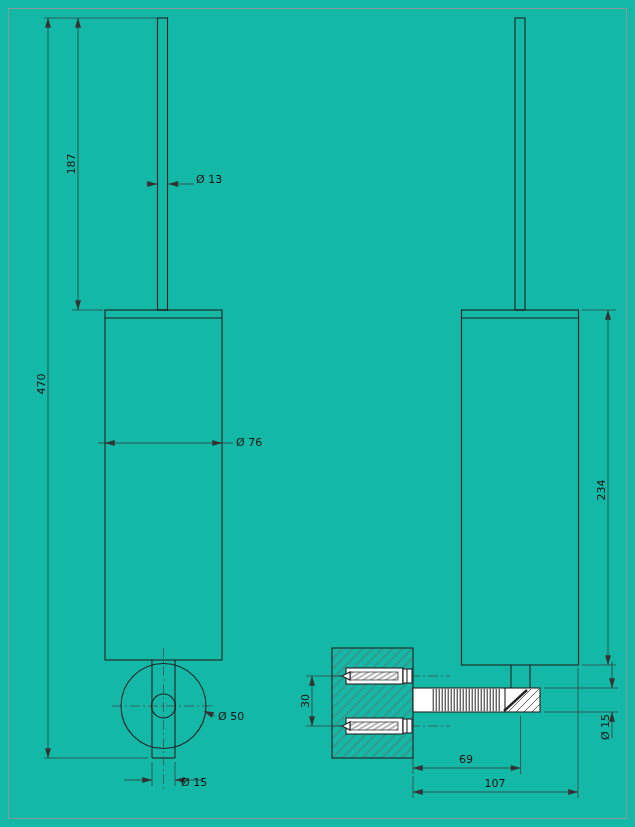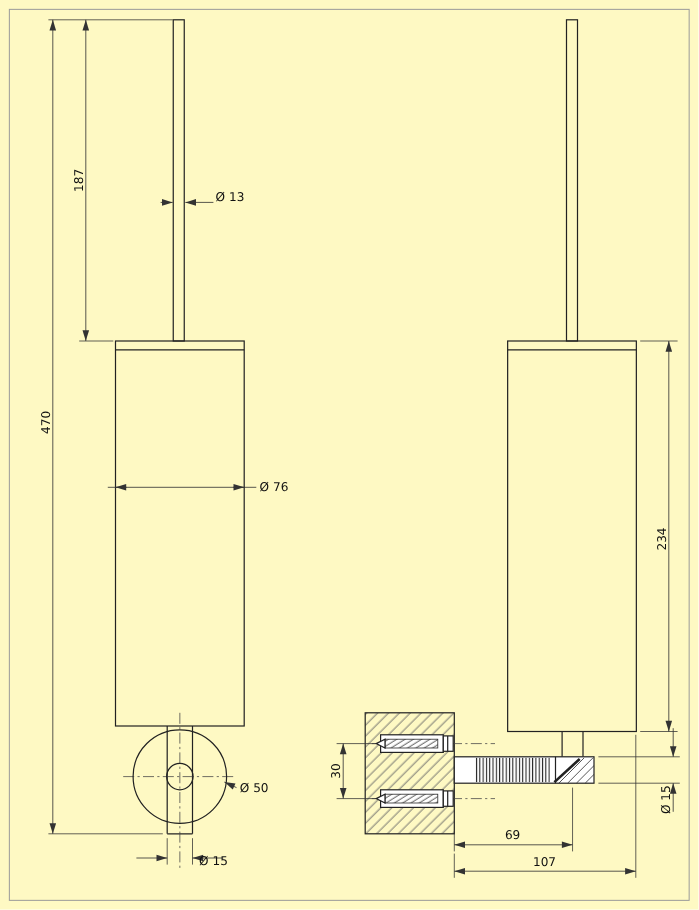--- a/index.html
+++ b/index.html
@@ -1,16 +1,16 @@
 <!DOCTYPE html>
 <html><head>
 <meta charset="utf-8">
 <style>
   html,body{margin:0;padding:0;background:#ffffff;}
-  .stage{width:635px;height:827px;position:relative;background:#fef9c3;}
+  .stage{width:635px;height:827px;position:relative;background:#14b8a6;}
   svg{display:block;}
   .geo{stroke:#222;stroke-width:1.1;fill:none;}
   .geo-fill{stroke:#222;stroke-width:1.1;fill:#ffffff;}
   .thin{stroke:#333;stroke-width:0.75;fill:none;}
   .dim{stroke:#333;stroke-width:0.75;fill:none;}
   .ext{stroke:#333;stroke-width:0.7;fill:none;}
   .cl{stroke:#444;stroke-width:0.7;fill:none;stroke-dasharray:10 3 2 3;}
   .txt{font:11px "DejaVu Sans", sans-serif;fill:#111;}
 </style>
 </head>

